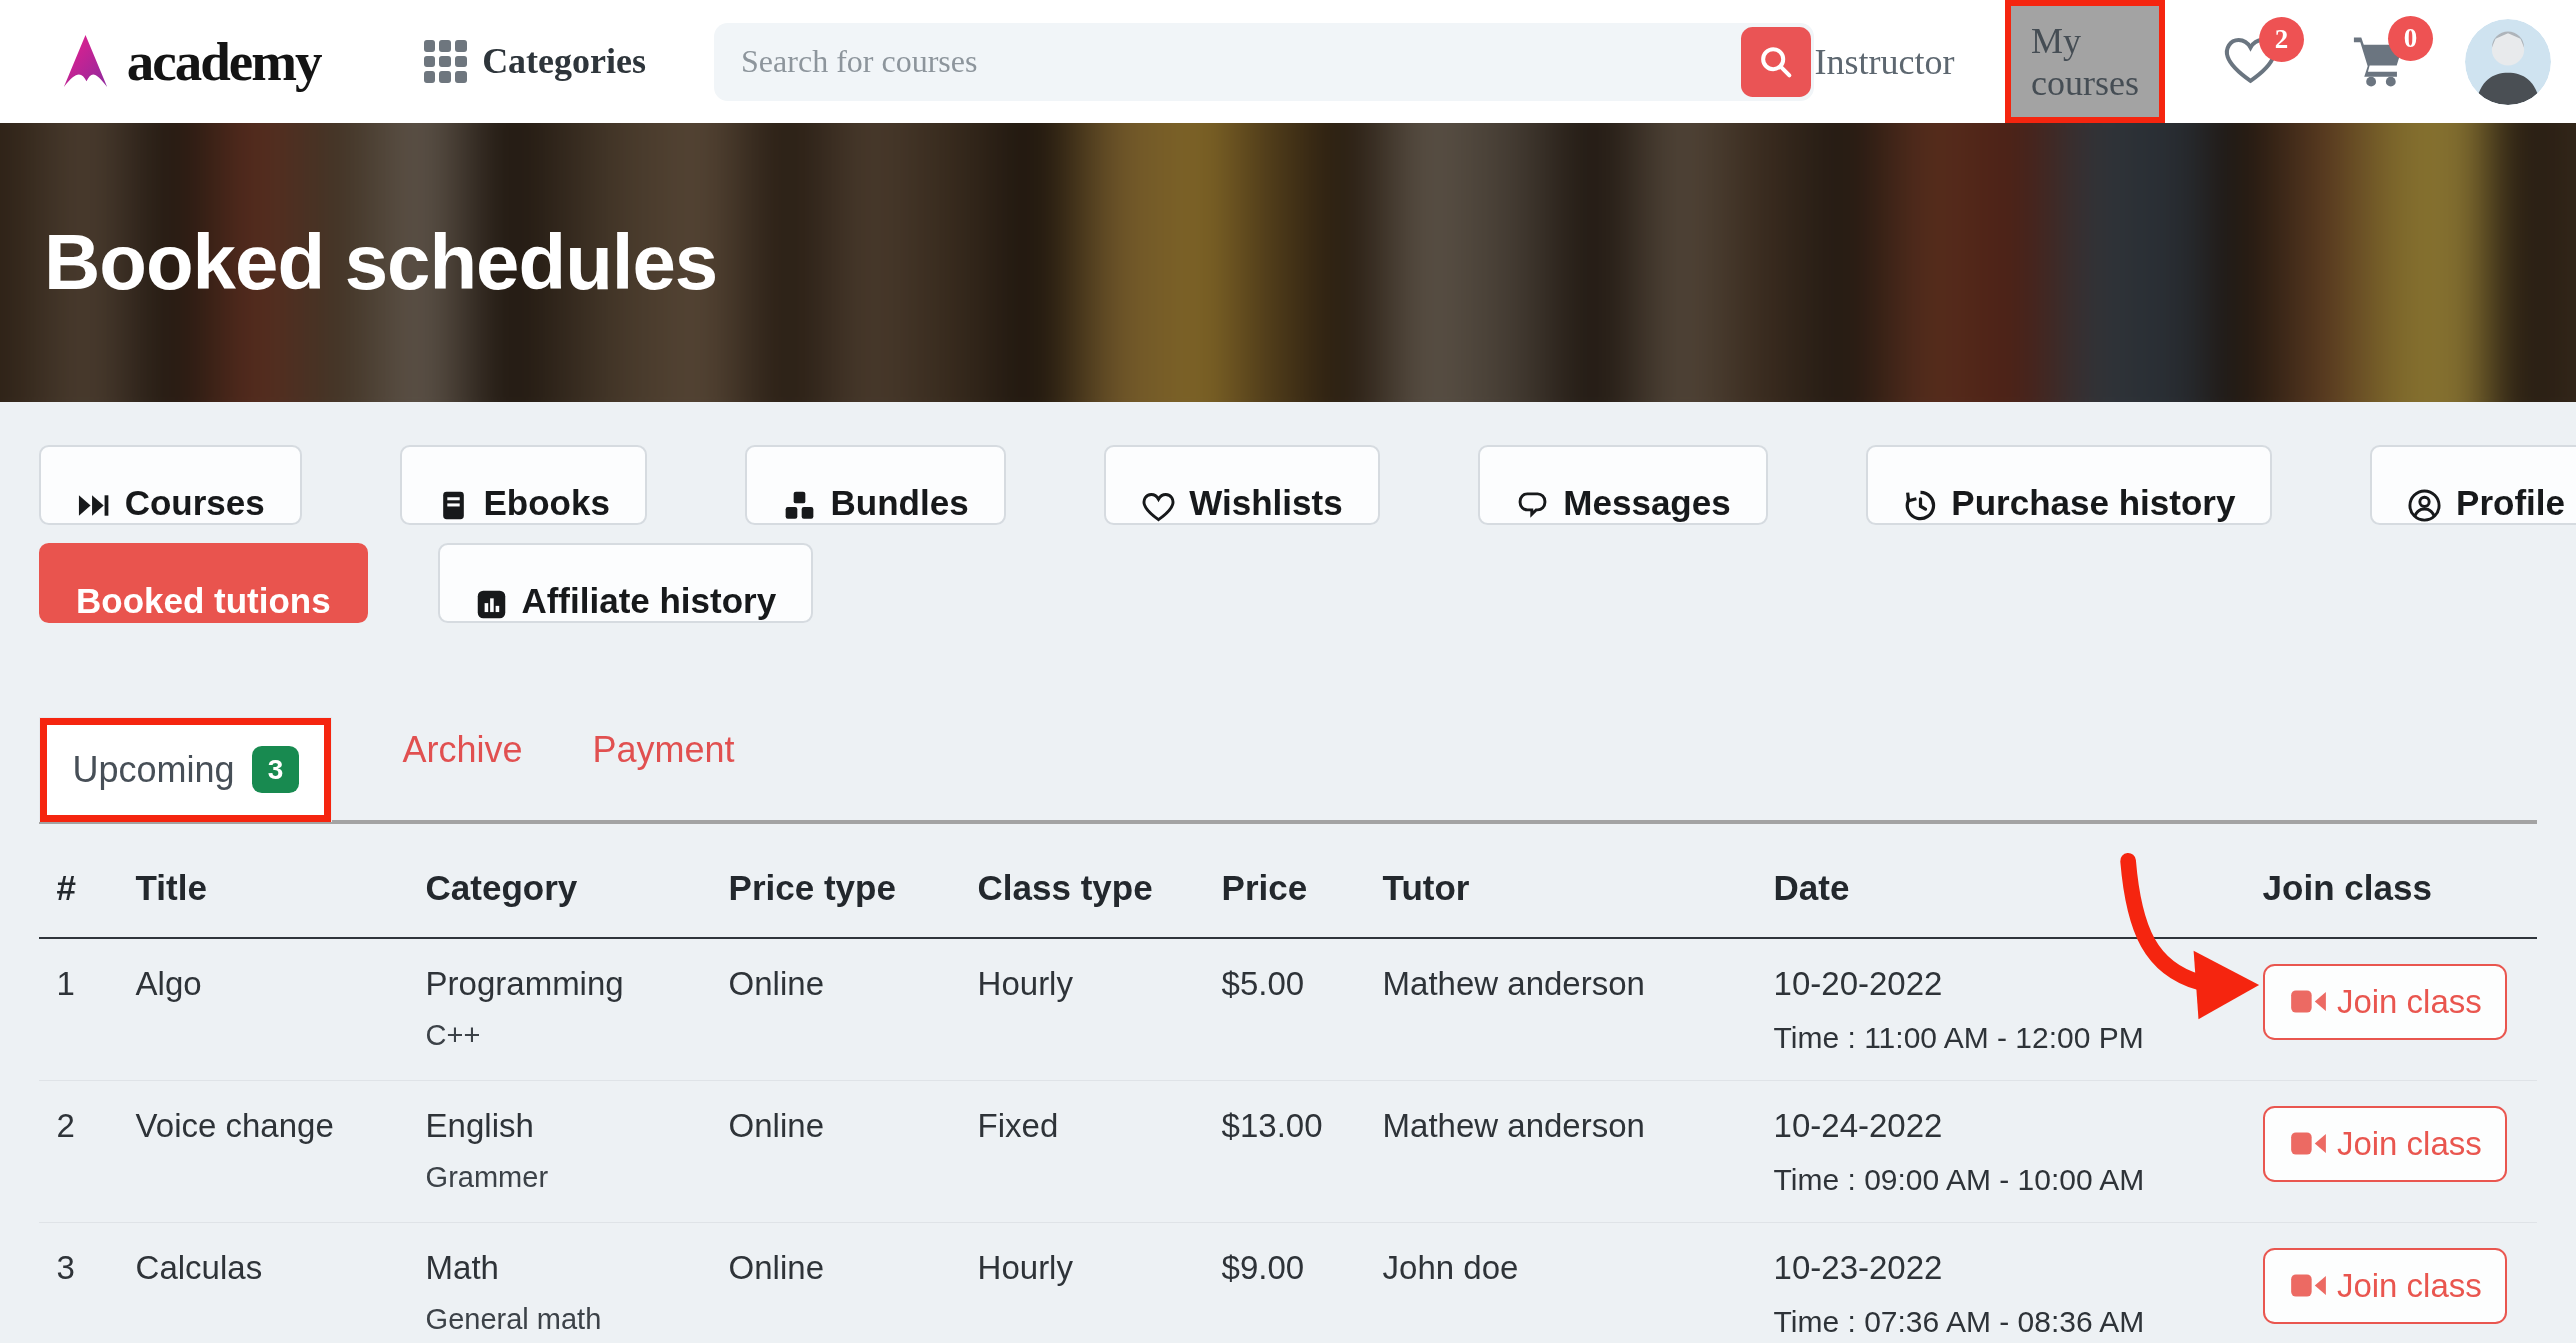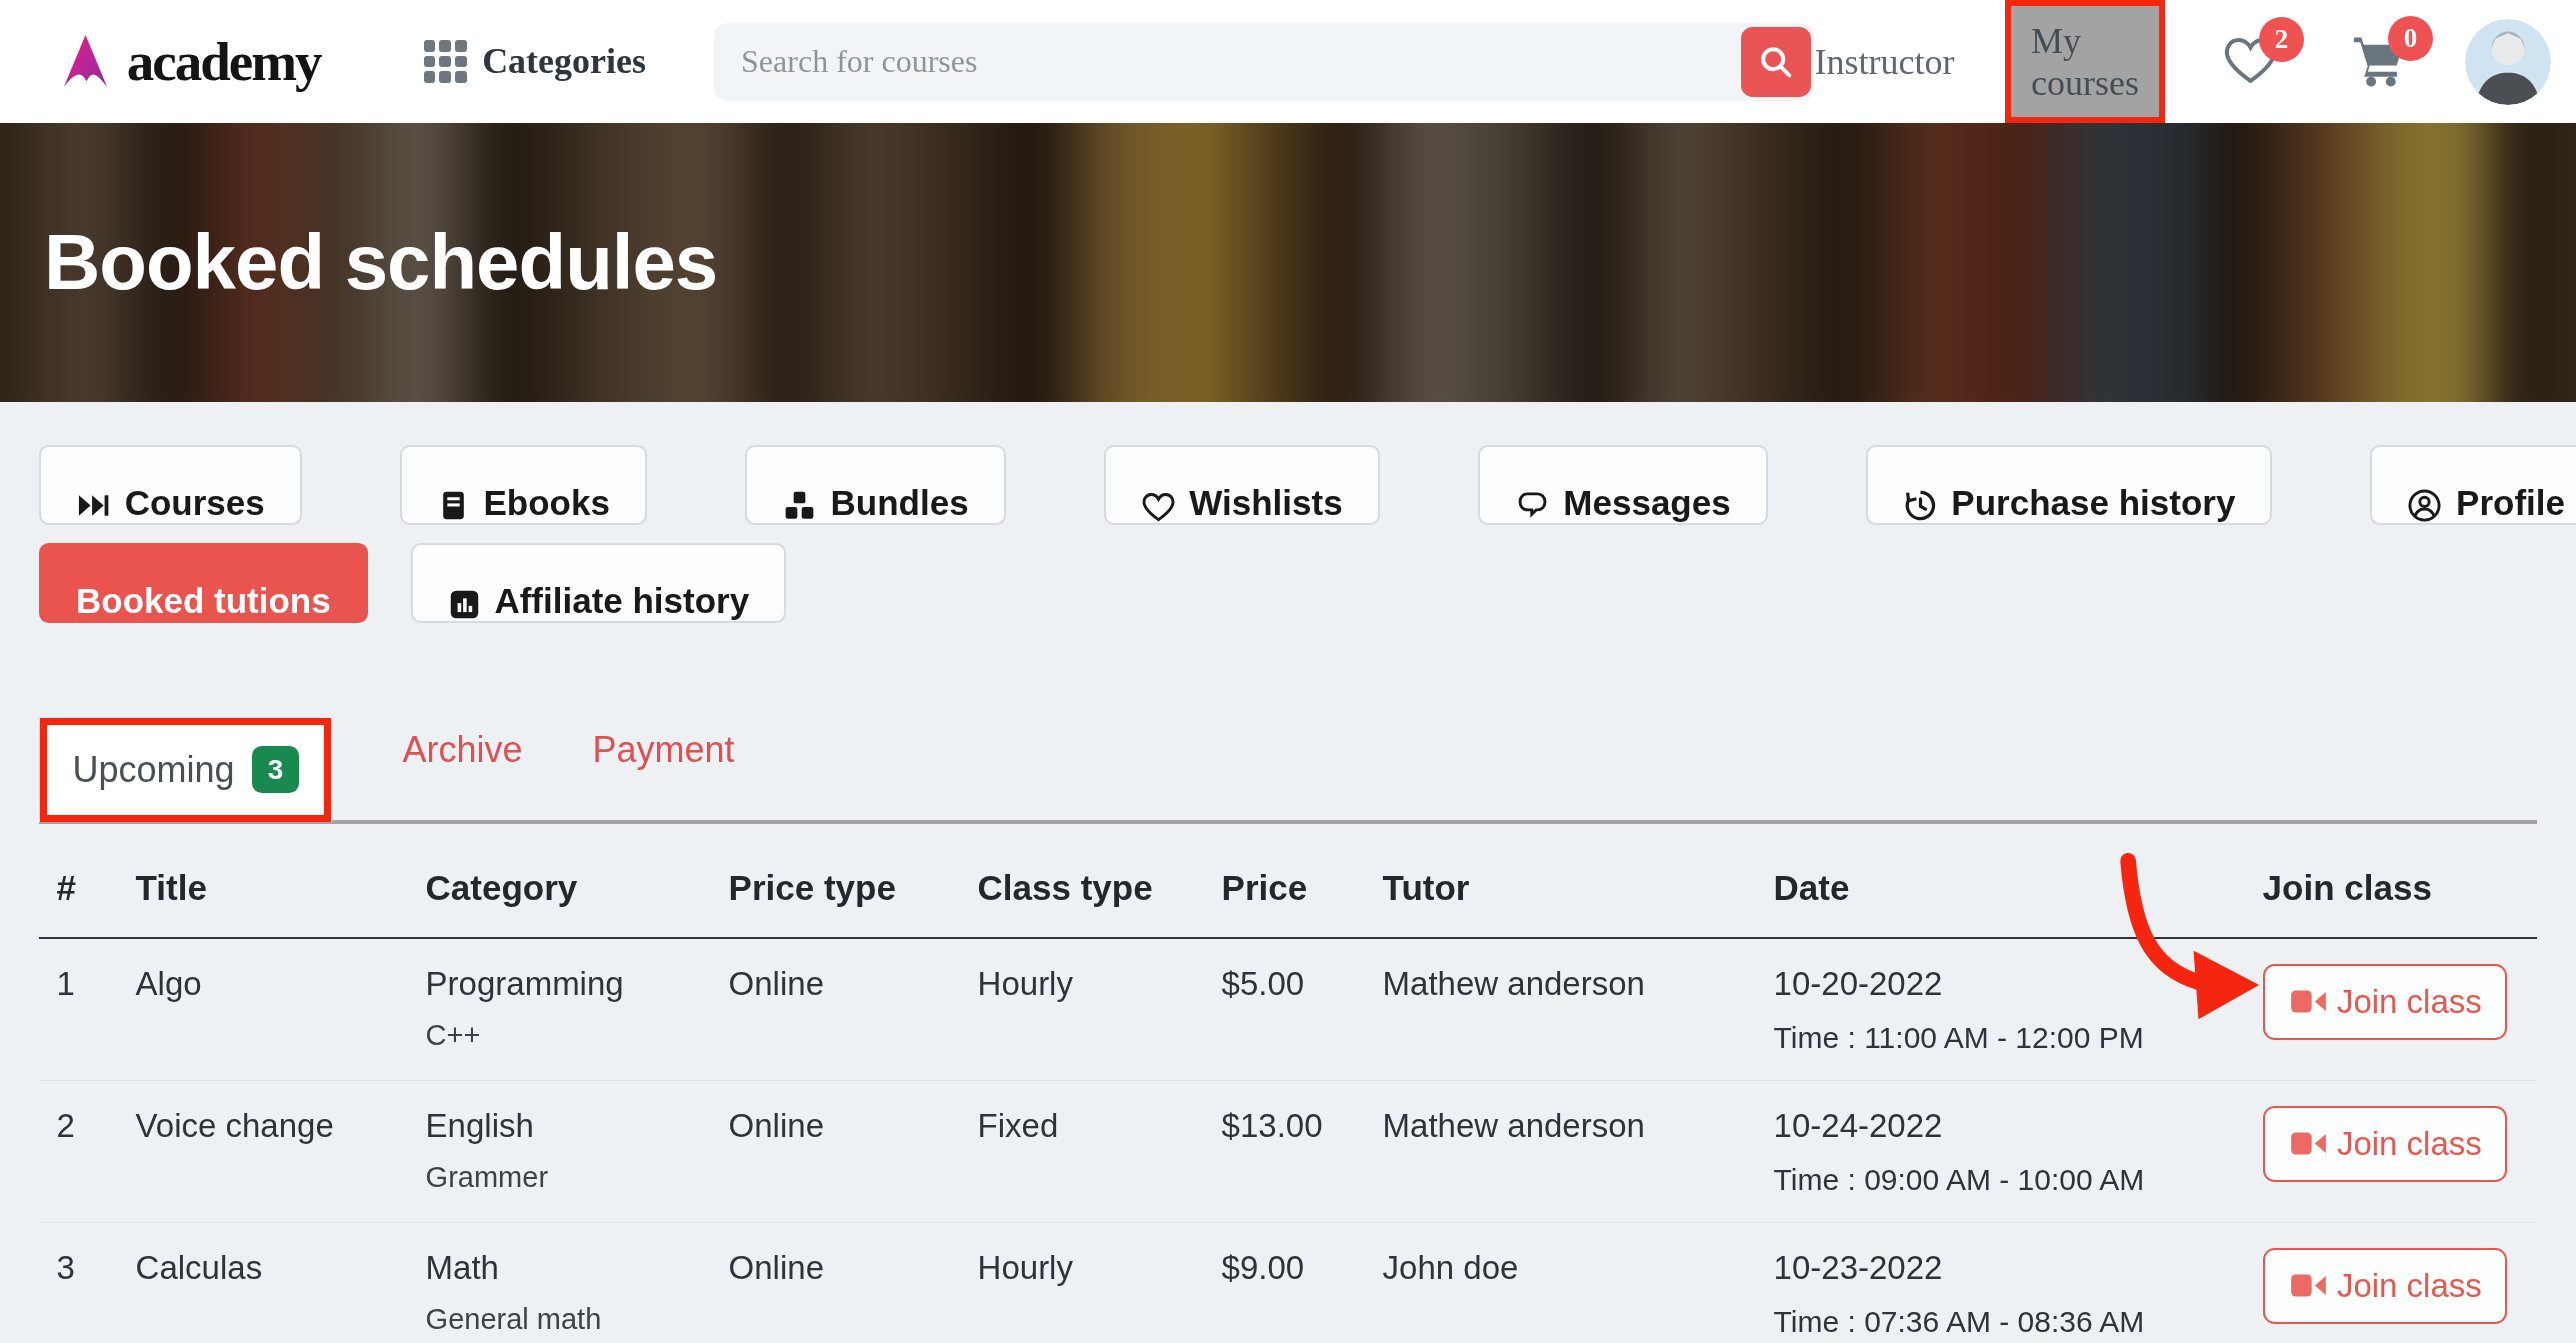--- a/index.html
+++ b/index.html
@@ -29,21 +29,21 @@
   
   .hero { position:relative; height:279px; overflow:hidden; display:flex; align-items:center; }
   .hero-bg { position:absolute; inset:-29px; filter:blur(17.6px); transform:scale(1.06);
     background:linear-gradient(90deg,#241a12 0%,#4a3826 4%,#7a6550 7%,#33261a 10%,#8e4630 13%,#6a563f 16%,#9a8c7c 19%,#2e2318 22%,#6f5b44 26%,#8a7258 29%,#3c2d1e 32%,#76604a 35%,#57442f 38%,#2a1f14 41%,#b89045 44%,#d2a83e 47%,#8a6a2c 49%,#3a2a18 52%,#948776 55%,#6e6355 58%,#2f241a 61%,#857460 64%,#5c4632 67%,#33271c 70%,#8f4a2f 73%,#7b3322 76%,#4a5560 79%,#3c4854 82%,#2c2118 84%,#8c5a33 87%,#d8b84a 90%,#e0c052 92%,#3a2c1c 94%,#55412c 97%,#241a12 100%); }
   .hero-overlay { position:absolute; inset:0; background:rgba(12,8,4,0.42); }
   .hero-title { position:relative; z-index:2; color:#ffffff; font-size:78px; font-weight:700; padding-left:44px; letter-spacing:-1px; }
 
   
   .content { padding:43px 39px 0 39px; }
   .chips-row { display:flex; gap:98px; margin-bottom:17.6px; flex-wrap:nowrap; }
-  .chips-row.second { gap:43px; margin-bottom:0; }
+  .chips-row.second { gap:70px; margin-bottom:0; }
   .chip { height:80px; display:inline-flex; align-items:flex-end; gap:13.7px; padding:0 35px; background:#fcfdfe; border:2px solid #d6dbe0; border-radius:9.8px; font-size:35px; font-weight:700; color:#17191b; cursor:pointer; white-space:nowrap; }
   .chip svg { flex:0 0 auto; }
   .chip.active { background:#e9544e; border-color:#e9544e; color:#ffffff; }
 
   
   .tabs { margin-top:94px; display:flex; align-items:center; border-bottom:4px solid #a3a3a3; position:relative; }
   .tab-active { position:relative; background:#ffffff; border:1px solid #e6eaee; border-bottom:none; padding:0; margin-bottom:-2px; z-index:2; }
   .tab-active-inner { border:7.8px solid #f5250f; padding:21.5px 25.4px; display:flex; align-items:center; gap:17.6px; font-size:36px; color:#474f57; background:#fff; cursor:pointer; }
   .count-badge { display:inline-flex; align-items:center; justify-content:center; min-width:47px; height:47px; border-radius:9.8px; background:#188a50; color:#fff; font-size:28px; font-weight:700; }
   .tab-link { font-size:36px; color:#e15050; padding:0 0 37px 0; margin-left:70px; cursor:pointer; }

